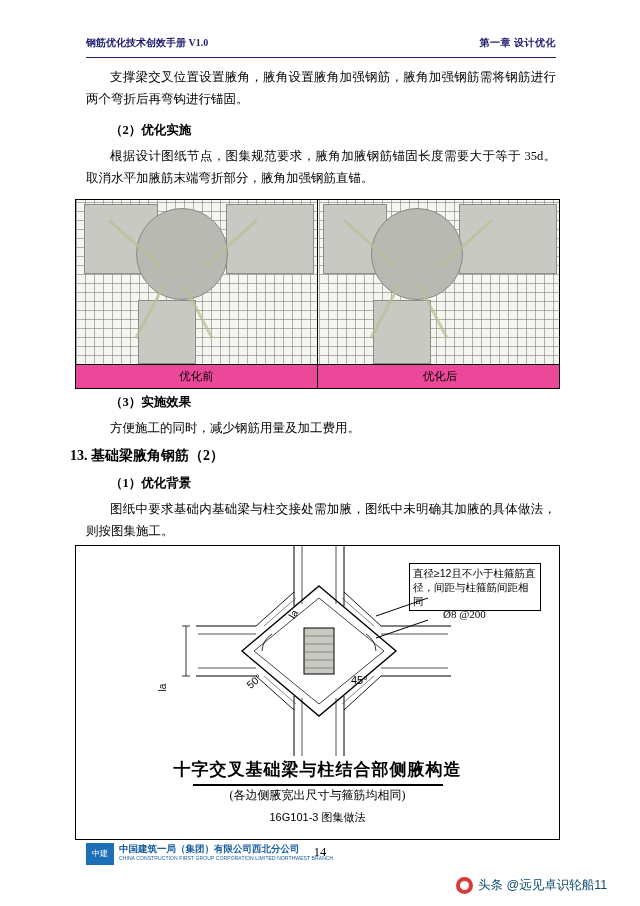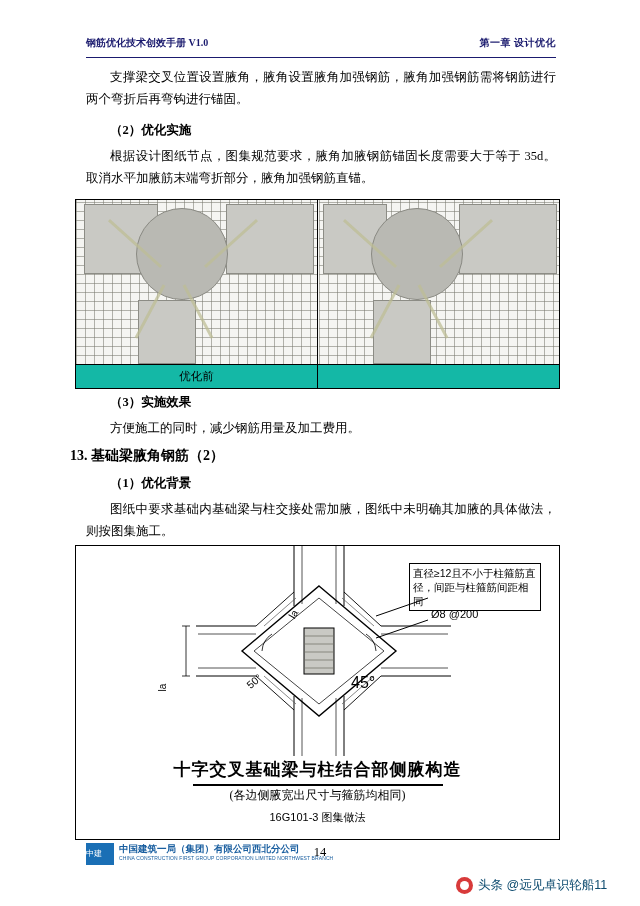--- a/index.html
+++ b/index.html
@@ -64,21 +64,21 @@
   .fig1 .half {
     position:absolute; top:0; height:165px; width:242px;
     overflow:hidden;
   }
   .fig1 .left-half { left:0; border-right:1px solid #000;}
   .fig1 .right-half { left:243px; }
   .fig1 .capbar {
     position:absolute;
     left:0; bottom:0; width:485px; height:24px;
     border-top:1px solid #000;
-    background:#14b8a6;
+    background:#ec4899;
   }
   .fig1 .capbar .cap {
     position:absolute; top:0; height:23px;
     line-height:23px; text-align:center;
     font-size:11.5px;
     font-family:"Liberation Sans", sans-serif;
   }
   .fig1 .capbar .cap.l { left:0; width:242px; border-right:1px solid #000;}
   .fig1 .capbar .cap.r { left:243px; width:242px; }
 
@@ -142,33 +142,33 @@
     left:333px; top:17px;
     width:132px;
     font-size:10.5px;
     line-height:14px;
     font-family:"Liberation Sans", sans-serif;
     border:1px solid #000;
     padding:2px 3px;
   }
   .fig2 .note2 {
     position:absolute;
-    left:355px; top:62px;
+    left:367px; top:62px;
     font-size:11px;
-    font-family:Liberation Sans, sans-serif;
+    font-family:Liberation Serif, serif;
   }
   .fig2 .ang-l {
     position:absolute; left:170px; top:129px;
     font-size:10.5px;
     font-family:"Liberation Sans", sans-serif;
     transform:rotate(-40deg);
   }
   .fig2 .ang-r {
     position:absolute; left:275px; top:128px;
-    font-size:16px;
+    font-size:11px;
     font-family:"Liberation Sans", sans-serif;
   }
   .fig2 .lbl-la {
     position:absolute; left:213px; top:62px;
     font-size:10.5px;
     font-family:"Liberation Sans", sans-serif;
     transform:rotate(-60deg);
   }
   .fig2 .lbl-lb {
     position:absolute; left:83px; top:136px;
@@ -177,21 +177,21 @@
     transform:rotate(-90deg);
   }
   
   .logo {
     position:absolute;
     left:86px; top:843px;
     width:28px; height:22px;
     background:#1a6fb5;
     color:#fff;
     font-size:8px;
-    text-align:left;
+    text-align:center;
     line-height:22px;
     font-family:"Liberation Sans", sans-serif;
   }
   .logo-cn {
     position:absolute;
     left:119px; top:843px;
     font-size:9.5px;
     font-weight:bold;
     color:#1a5fa0;
     font-family:Liberation Sans, sans-serif;
@@ -269,20 +269,21 @@
       <div class="colA" style="left:140px;top:4px;width:98px;height:70px;"></div>
       <div class="circ" style="left:52px;top:8px;width:92px;height:92px;"></div>
       <div class="colA" style="left:54px;top:100px;width:58px;height:64px;"></div>
       <div class="diag" style="left:16px;top:42px;width:70px;height:3px;transform:rotate(42deg);"></div>
       <div class="diag" style="left:112px;top:42px;width:70px;height:3px;transform:rotate(-42deg);"></div>
       <div class="diag" style="left:36px;top:110px;width:60px;height:3px;transform:rotate(-62deg);"></div>
       <div class="diag" style="left:84px;top:110px;width:60px;height:3px;transform:rotate(62deg);"></div>
     </div>
     <div class="capbar">
       <div class="cap l">优化前</div>
+      <div class="cap r">优化后</div>
     </div>
   </div>
 
   <div class="para bold indent" style="top:391px;">（3）实施效果</div>
 
   <div class="para indent" style="top:417px;">方便施工的同时，减少钢筋用量及加工费用。</div>
 
   <div class="h-sec" style="top:445px;">13. 基础梁腋角钢筋（2）</div>
 
   <div class="para bold indent" style="top:472px;">（1）优化背景</div>

